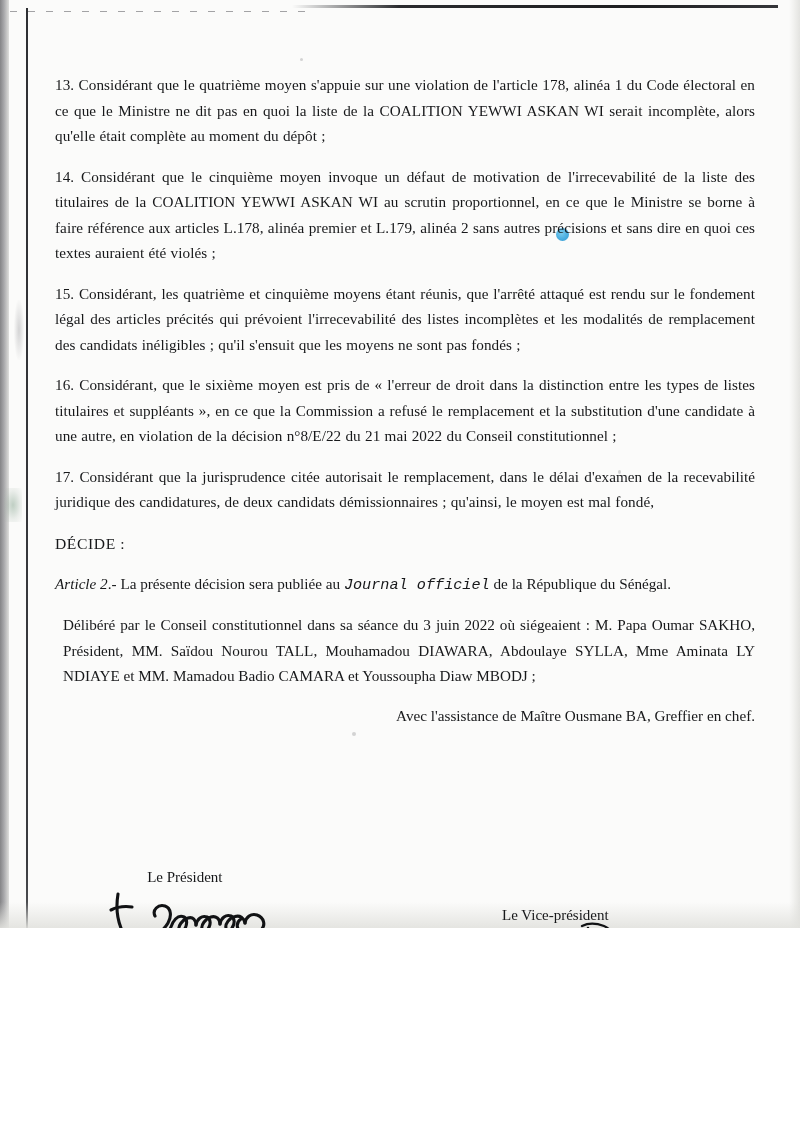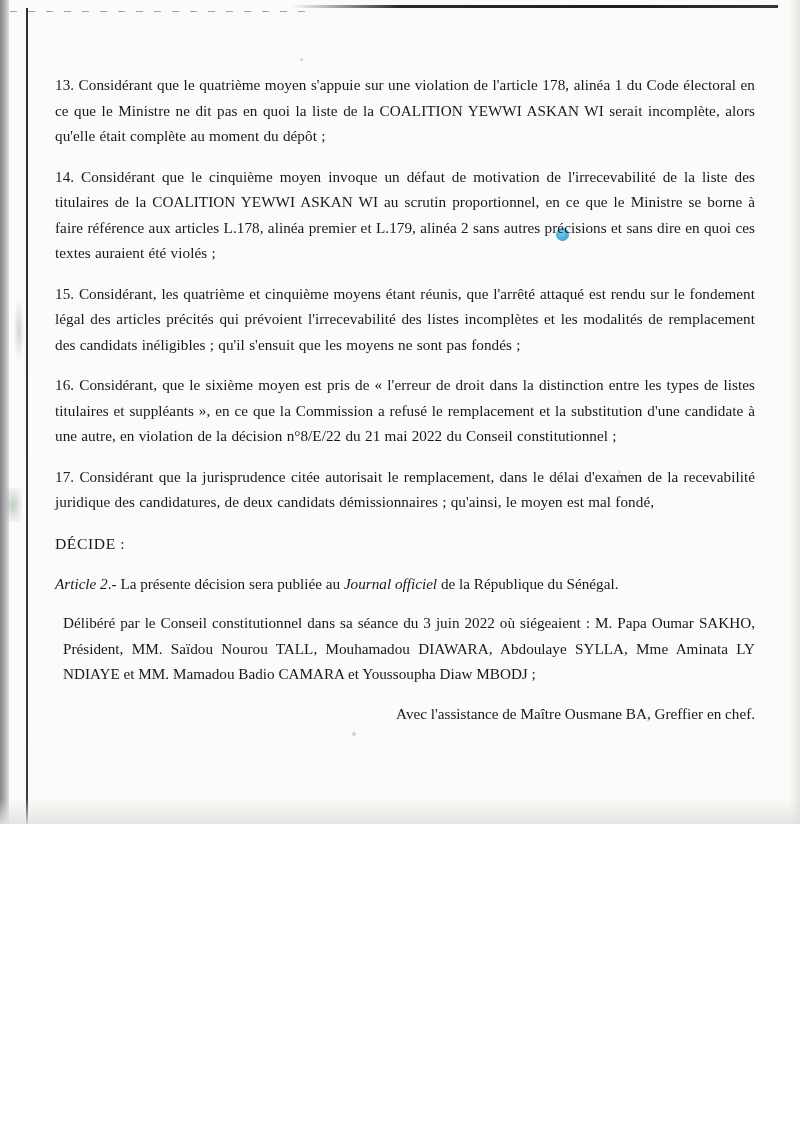--- a/index.html
+++ b/index.html
@@ -4,21 +4,21 @@
 <title>Décision du Conseil constitutionnel</title>
 <style>
   html, body {
     margin: 0;
     padding: 0;
     background: #ffffff;
   }
   .page {
     position: relative;
     width: 800px;
-    height: 824px;
+    height: 928px;
     overflow: hidden;
     background: #fbfbfa;
     font-family: "Liberation Serif", "DejaVu Serif", serif;
     color: #17181a;
     box-sizing: border-box;
   }
 
   
   .scan-edge-left {
     position: absolute;
@@ -108,21 +108,21 @@
     line-height: 22px;
     letter-spacing: .6px;
   }
   .article {
     margin: 0 0 14px 0;
     font-size: 15.2px;
     line-height: 25.5px;
     text-align: justify;
   }
   .article .lbl { font-style: italic; }
-  .it { font-style: italic; }
+  .it { font-style: italic; font-family: Liberation Mono, monospace; }
   .delib {
     margin: 6px 0 14px 0;
     padding-left: 8px;
     font-size: 15.2px;
     line-height: 25.5px;
     text-align: justify;
   }
   .note {
     margin: 0 0 16px 0;
     padding-left: 8px;

